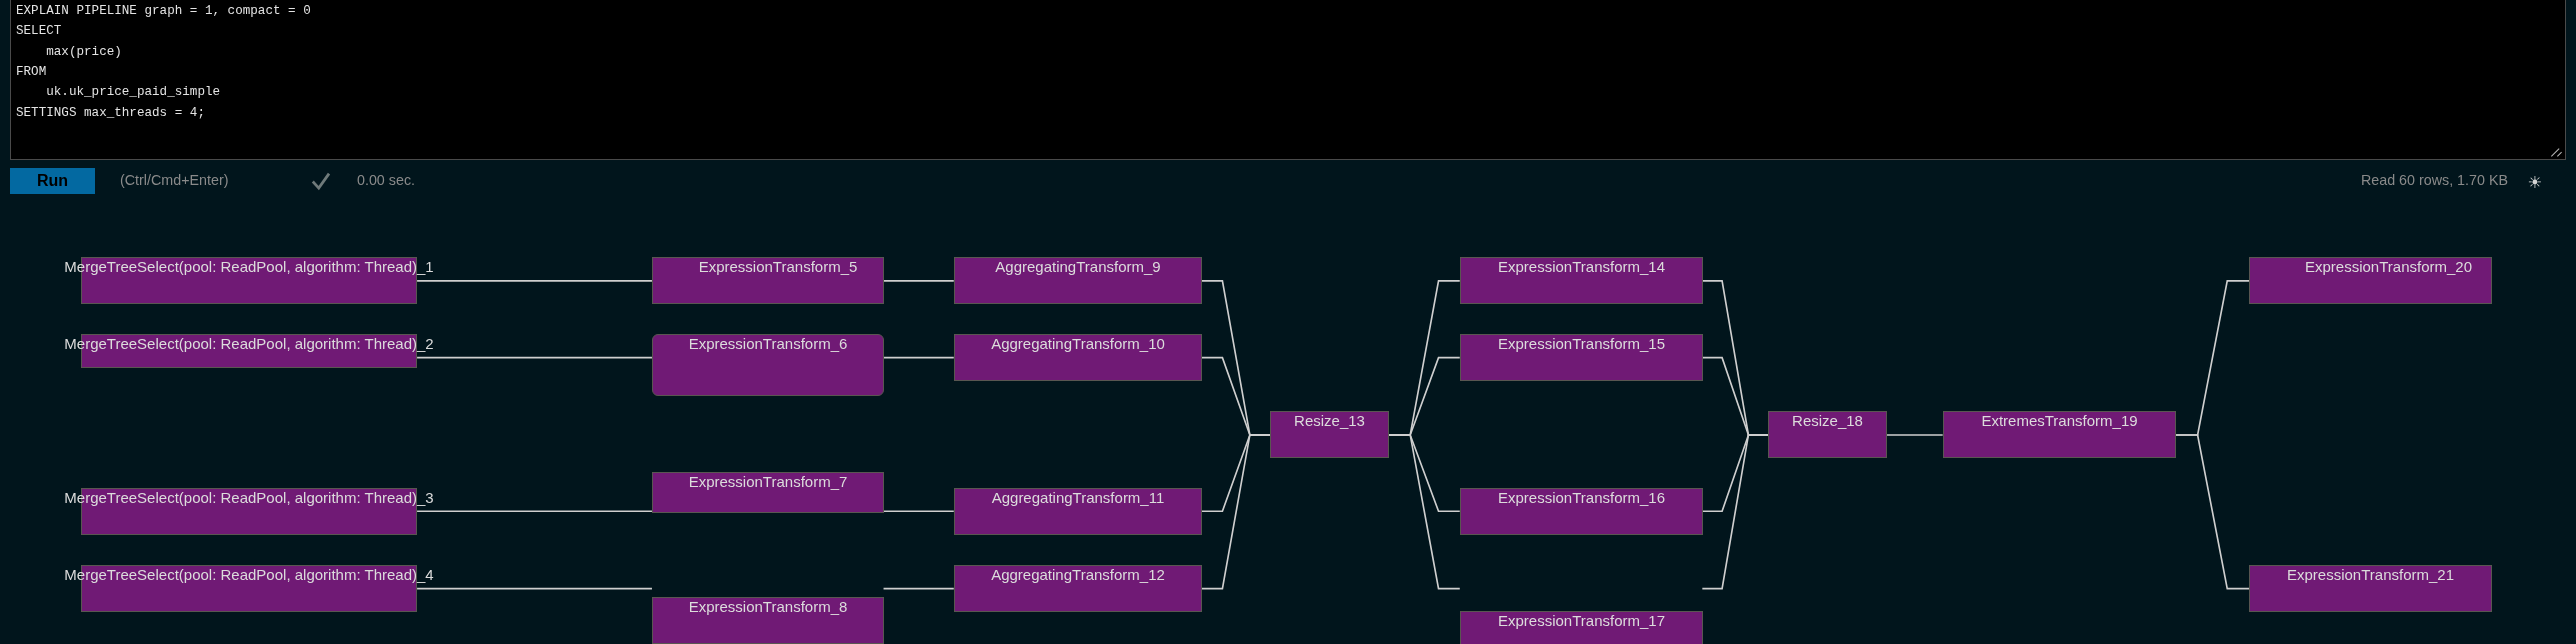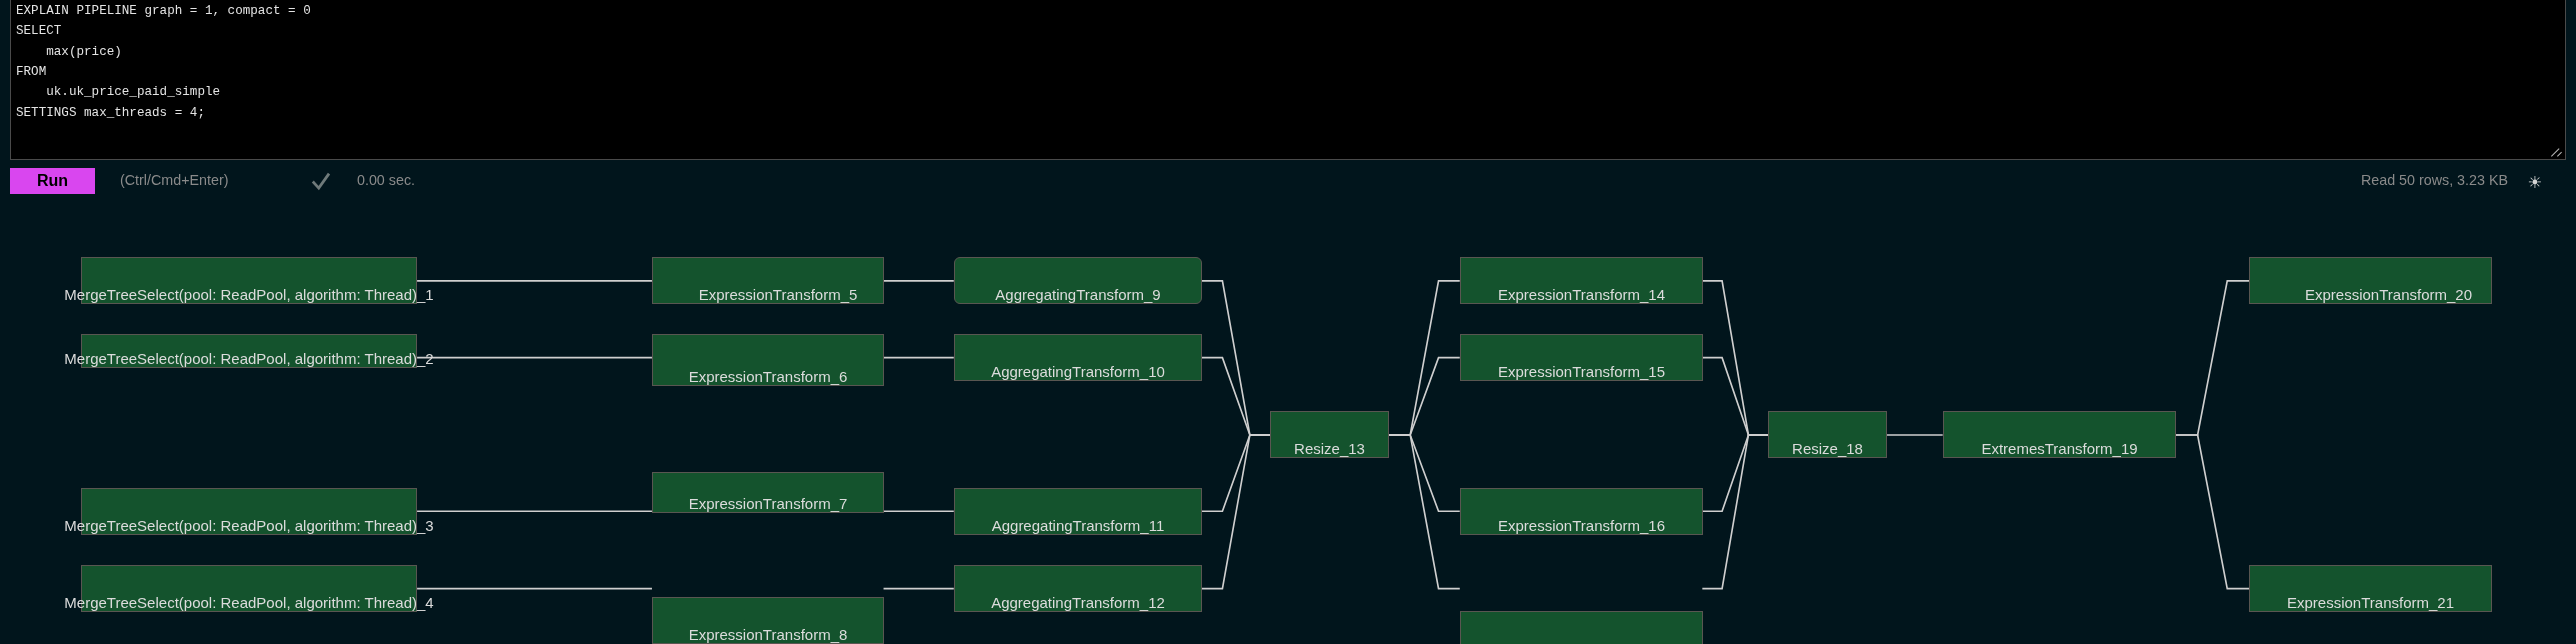--- a/index.html
+++ b/index.html
@@ -58,21 +58,21 @@
   
   #toolbar {
     position: absolute;
     left: 0; top: 162px;
     width: 2576px; height: 34px;
   }
   #run-button {
     position: absolute;
     left: 10px; top: 5.5px;
     width: 85px; height: 26px;
-    background: #d946ef;
+    background: #0369a1;
     color: #000000;
     border: none;
     font-family: "Liberation Sans", sans-serif;
     font-size: 16px;
     font-weight: bold;
     line-height: 26px;
     text-align: center;
     padding: 0;
     cursor: pointer;
   }
@@ -118,26 +118,26 @@
     left: 0; top: 204px;
     width: 2576px; height: 440px;
   }
   #graph-edges {
     position: absolute;
     left: 0; top: 0;
     width: 2576px; height: 440px;
   }
   .graph-node {
     position: absolute;
-    background: #14532d;
+    background: #701a75;
     border: 1.1px solid #595651;
     color: #dcdcdc;
     font-size: 15px;
     display: flex;
-    align-items: flex-end;
+    align-items: flex-start;
     justify-content: center;
     white-space: nowrap;
     cursor: pointer;
     z-index: 2;
   }
 </style>
 </head>
 <body>
 
 <div id="editor-wrap">
@@ -159,21 +159,21 @@
   <span id="shortcut-hint">(Ctrl/Cmd+Enter)</span>
 
   <span id="status-check">
     <svg width="20" height="20" viewBox="0 0 36 36" aria-hidden="true">
       <path d="M5 19 L14 29 L31 5" stroke="#6f7a7a" stroke-width="5" fill="none" stroke-linecap="square"></path>
     </svg>
   </span>
 
   <span id="elapsed-time">0.00 sec.</span>
 
-  <span id="read-stats">Read 50 rows, 3.23 KB</span>
+  <span id="read-stats">Read 60 rows, 1.70 KB</span>
 
   <span id="theme-toggle">☀</span>
 </div>
 
 <div id="graph-area">
   <svg id="graph-edges" viewBox="0 0 4694 802" preserveAspectRatio="none">
       <polyline points="760,140 1188,140" fill="none" stroke="#cfcfcf" stroke-width="3"></polyline>
       <polyline points="760,280 1188,280" fill="none" stroke="#cfcfcf" stroke-width="3"></polyline>
       <polyline points="760,560 1188,560" fill="none" stroke="#cfcfcf" stroke-width="3"></polyline>
       <polyline points="760,701 1188,701" fill="none" stroke="#cfcfcf" stroke-width="3"></polyline>
@@ -205,30 +205,30 @@
     </div>
     <div class="graph-node" style="left: 81px; top: 284px; width: 336px; height: 47px;">
       <span>MergeTreeSelect(pool: ReadPool, algorithm: Thread)_3</span>
     </div>
     <div class="graph-node" style="left: 81px; top: 361px; width: 336px; height: 47px;">
       <span>MergeTreeSelect(pool: ReadPool, algorithm: Thread)_4</span>
     </div>
     <div class="graph-node" style="left: 652px; top: 53px; width: 232px; height: 47px; padding-left: 20px;">
       <span>ExpressionTransform_5</span>
     </div>
-    <div class="graph-node" style="left: 652px; top: 130px; width: 232px; height: 52px;">
+    <div class="graph-node" style="left: 652px; top: 130px; width: 232px; height: 62px; border-radius: 6px;">
       <span>ExpressionTransform_6</span>
     </div>
     <div class="graph-node" style="left: 652px; top: 268px; width: 232px; height: 41px;">
       <span>ExpressionTransform_7</span>
     </div>
     <div class="graph-node" style="left: 652px; top: 361px; width: 232px; height: 47px; margin-top: 32px;">
       <span>ExpressionTransform_8</span>
     </div>
-    <div class="graph-node" style="left: 954px; top: 53px; width: 248px; height: 47px; border-radius: 6px;">
+    <div class="graph-node" style="left: 954px; top: 53px; width: 248px; height: 47px;">
       <span>AggregatingTransform_9</span>
     </div>
     <div class="graph-node" style="left: 954px; top: 130px; width: 248px; height: 47px;">
       <span>AggregatingTransform_10</span>
     </div>
     <div class="graph-node" style="left: 954px; top: 284px; width: 248px; height: 47px;">
       <span>AggregatingTransform_11</span>
     </div>
     <div class="graph-node" style="left: 954px; top: 361px; width: 248px; height: 47px;">
       <span>AggregatingTransform_12</span>

